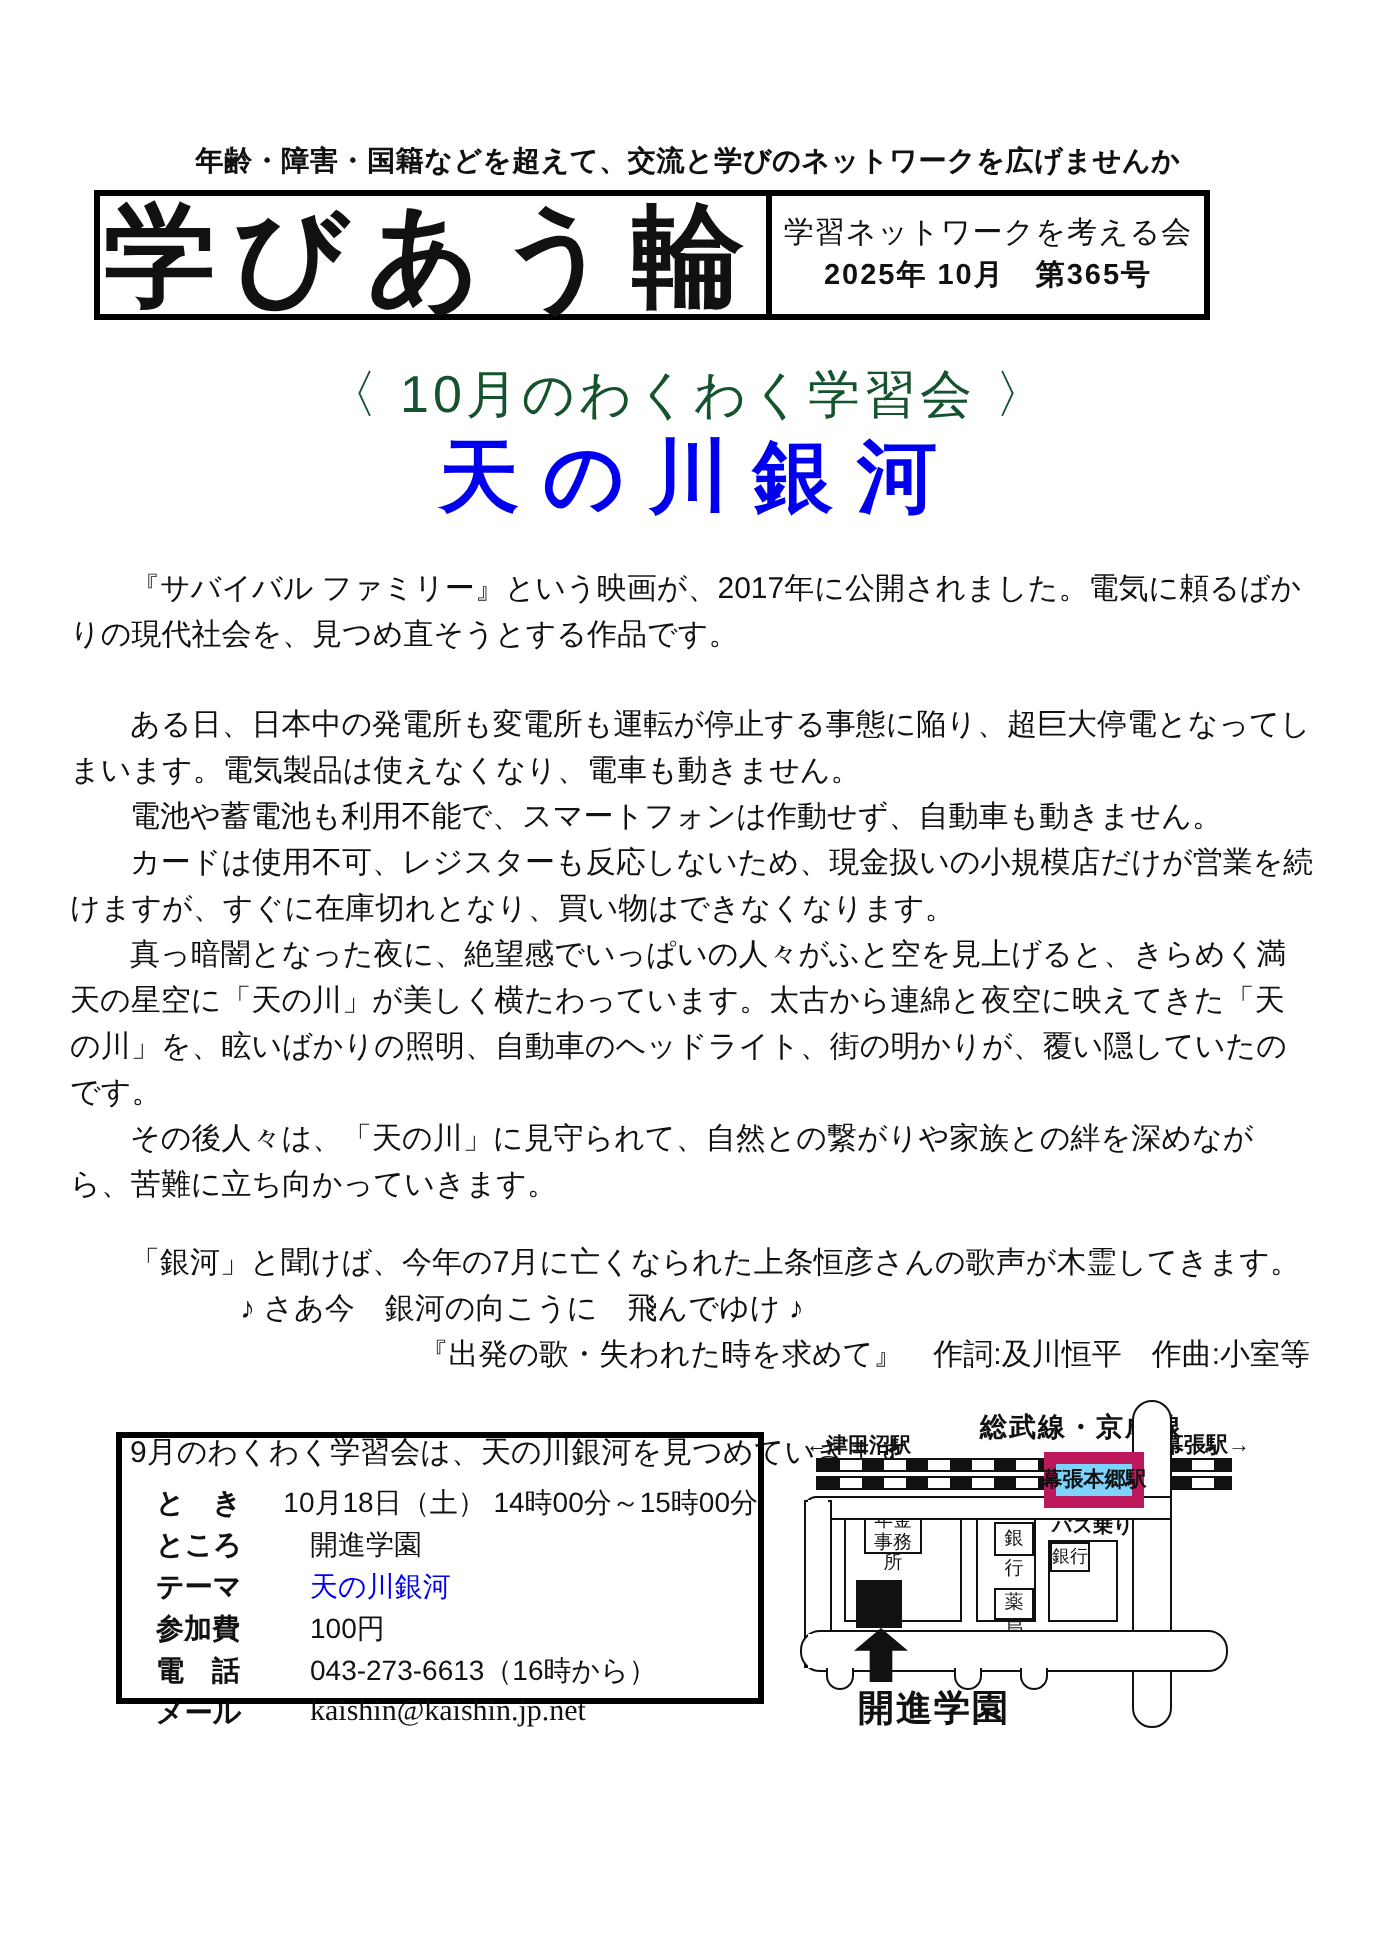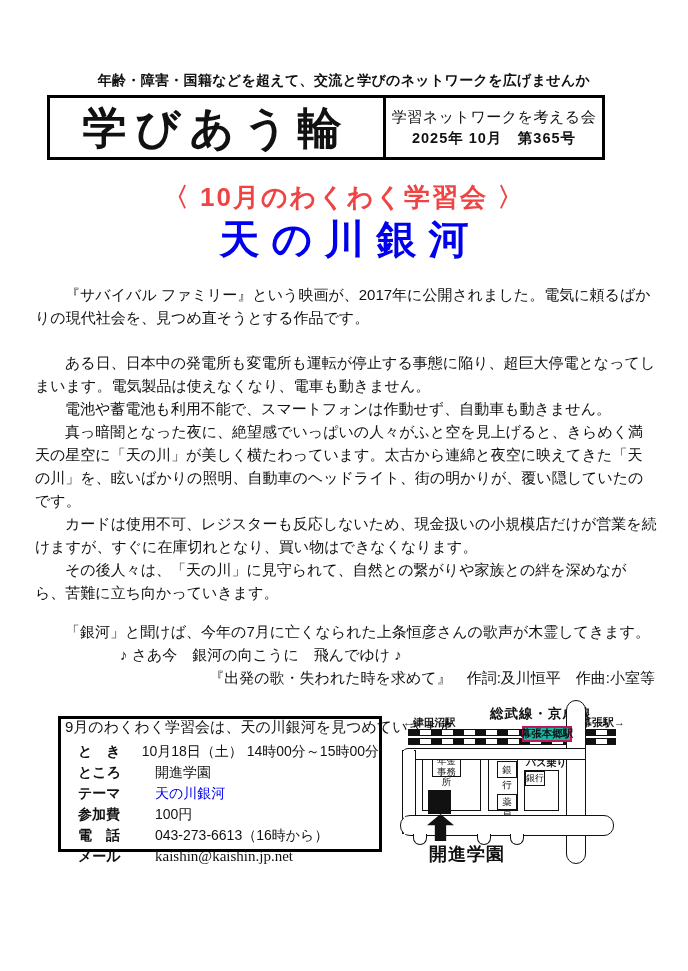--- a/index.html
+++ b/index.html
@@ -5,26 +5,26 @@
   html,body{margin:0;padding:0;background:#e8e8e8;}
   .page{
     position:relative;width:688px;height:971px;margin:0 auto;background:#ffffff;
     font-family:"Liberation Sans",sans-serif;color:#111;overflow:hidden;
   }
   
   .tagline{margin:0;padding-top:72px;text-align:center;font-size:14px;font-weight:bold;letter-spacing:.3px;}
   
   .header-box{margin:5px 83px 0 47px;height:59px;border:3px solid #000;display:flex;align-items:stretch;box-sizing:content-box;}
   .brand-cell{width:333px;display:flex;align-items:center;justify-content:center;}
-  .brand{font-family:"DejaVu Serif",serif;font-size:44px;font-weight:bold;letter-spacing:9px;white-space:nowrap;line-height:1;}
+  .brand{font-family:"DejaVu Serif",serif;font-size:56px;font-weight:bold;letter-spacing:9px;white-space:nowrap;line-height:1;}
   .org-cell{flex:1;border-left:3px solid #000;display:flex;flex-direction:column;align-items:center;justify-content:center;line-height:1.45;}
   .org{font-size:15px;font-weight:normal;letter-spacing:.5px;}
   .issue{font-size:14.5px;font-weight:600;letter-spacing:1px;}
   
-  .subtitle{margin:22px 0 0;text-align:center;color:#ef4444;font-size:26px;letter-spacing:2px;font-weight:700;line-height:1.2;}
+  .subtitle{margin:22px 0 0;text-align:center;color:#14532d;font-size:26px;letter-spacing:2px;font-weight:400;line-height:1.2;}
   .event-title{margin:4px 0 0;text-align:center;color:#0000ee;font-size:40px;font-weight:bold;letter-spacing:12px;text-indent:12px;line-height:1.1;}
   
   .body-text{margin:22px 31px 0 35px;font-size:15px;line-height:23px;letter-spacing:0;}
   .body-text p{margin:0;text-indent:2em;}
   .spacer{height:22px;}
   .spacer-sm{height:16px;}
   .spacer-md{height:26px;}
   p.song{text-indent:0;margin-left:85px;}
   p.credit{text-indent:0;text-align:right;margin-right:2px;}
   
@@ -49,21 +49,21 @@
   .road-upper{left:4px;top:50px;width:184px;height:12px;border-radius:6px 0 0 6px;}
   .road-left{left:4px;top:52px;width:14px;height:84px;}
   .road-bottom{left:2px;top:117px;width:214px;height:21px;border-radius:10px;}
   .patch{background:#fff;z-index:3;}
   .patch-uv{left:170px;top:52px;width:16px;height:8px;}
   .patch-bv{left:170px;top:119px;width:16px;height:17px;}
   .patch-ul{left:6px;top:52px;width:10px;height:8px;}
   .patch-bl{left:6px;top:119px;width:10px;height:17px;}
   .stub{background:#fff;border:1.6px solid #111;border-top:none;border-radius:0 0 7px 7px;top:136px;width:14px;height:11px;z-index:3;}
   .stub.s1{left:15px;} .stub.s2{left:79px;} .stub.s3{left:112px;}
-  .station{left:124px;top:28px;width:50px;height:16px;background:#14b8a6;border:2px solid #be185d;z-index:4;
+  .station{left:124px;top:28px;width:50px;height:28px;background:#7dd3fc;border:6px solid #be185d;z-index:4;
            display:flex;align-items:center;justify-content:center;font-size:10.5px;font-weight:bold;white-space:nowrap;}
   .bld{background:#fff;border:1.5px solid #111;z-index:0;}
   .blk-left{left:24px;top:55px;width:59px;height:58px;}
   .pension{left:34px;top:57px;width:29px;height:22px;border:1px solid #111;font-size:9.5px;line-height:10.5px;
            text-align:center;white-space:pre-line;z-index:1;background:#fff;}
   .venue-sq{left:30px;top:92px;width:23px;height:24px;background:#111;z-index:1;}
   .blk-mid{left:90px;top:55px;width:30px;height:58px;}
   .bank1{left:99px;top:63px;width:20px;height:17px;border:1px solid #111;font-size:9.5px;line-height:15px;text-align:center;z-index:1;background:#fff;}
   .pharm{left:99px;top:96px;width:20px;height:16px;border:1px solid #111;font-size:9.5px;line-height:14px;text-align:center;z-index:1;background:#fff;}
   .bus-lbl{left:128px;top:58px;font-size:10px;font-weight:600;}
@@ -91,22 +91,22 @@
   </div>
 
   <p class="subtitle">〈 10月のわくわく学習会 〉</p>
   <p class="event-title">天の川銀河</p>
 
   <div class="body-text">
     <p>『サバイバル ファミリー』という映画が、2017年に公開されました。電気に頼るばかりの現代社会を、見つめ直そうとする作品です。</p>
     <div class="spacer"></div>
     <p>ある日、日本中の発電所も変電所も運転が停止する事態に陥り、超巨大停電となってしまいます。電気製品は使えなくなり、電車も動きません。</p>
     <p>電池や蓄電池も利用不能で、スマートフォンは作動せず、自動車も動きません。</p>
+    <p>カードは使用不可、レジスターも反応しないため、現金扱いの小規模店だけが営業を続けますが、すぐに在庫切れとなり、買い物はできなくなります。</p>
     <p>真っ暗闇となった夜に、絶望感でいっぱいの人々がふと空を見上げると、きらめく満天の星空に「天の川」が美しく横たわっています。太古から連綿と夜空に映えてきた「天の川」を、眩いばかりの照明、自動車のヘッドライト、街の明かりが、覆い隠していたのです。</p>
-    <p>カードは使用不可、レジスターも反応しないため、現金扱いの小規模店だけが営業を続けますが、すぐに在庫切れとなり、買い物はできなくなります。</p>
     <p>その後人々は、「天の川」に見守られて、自然との繋がりや家族との絆を深めながら、苦難に立ち向かっていきます。</p>
     <div class="spacer-sm"></div>
     <p>「銀河」と聞けば、今年の7月に亡くなられた上条恒彦さんの歌声が木霊してきます。</p>
     <p class="song">♪ さあ今　銀河の向こうに　飛んでゆけ ♪</p>
     <p class="credit">『出発の歌・失われた時を求めて』　作詞:及川恒平　作曲:小室等</p>
     <div class="spacer-md"></div>
     <p>9月のわくわく学習会は、天の川銀河を見つめていきます。</p>
   </div>
 
   <div class="info-box">

